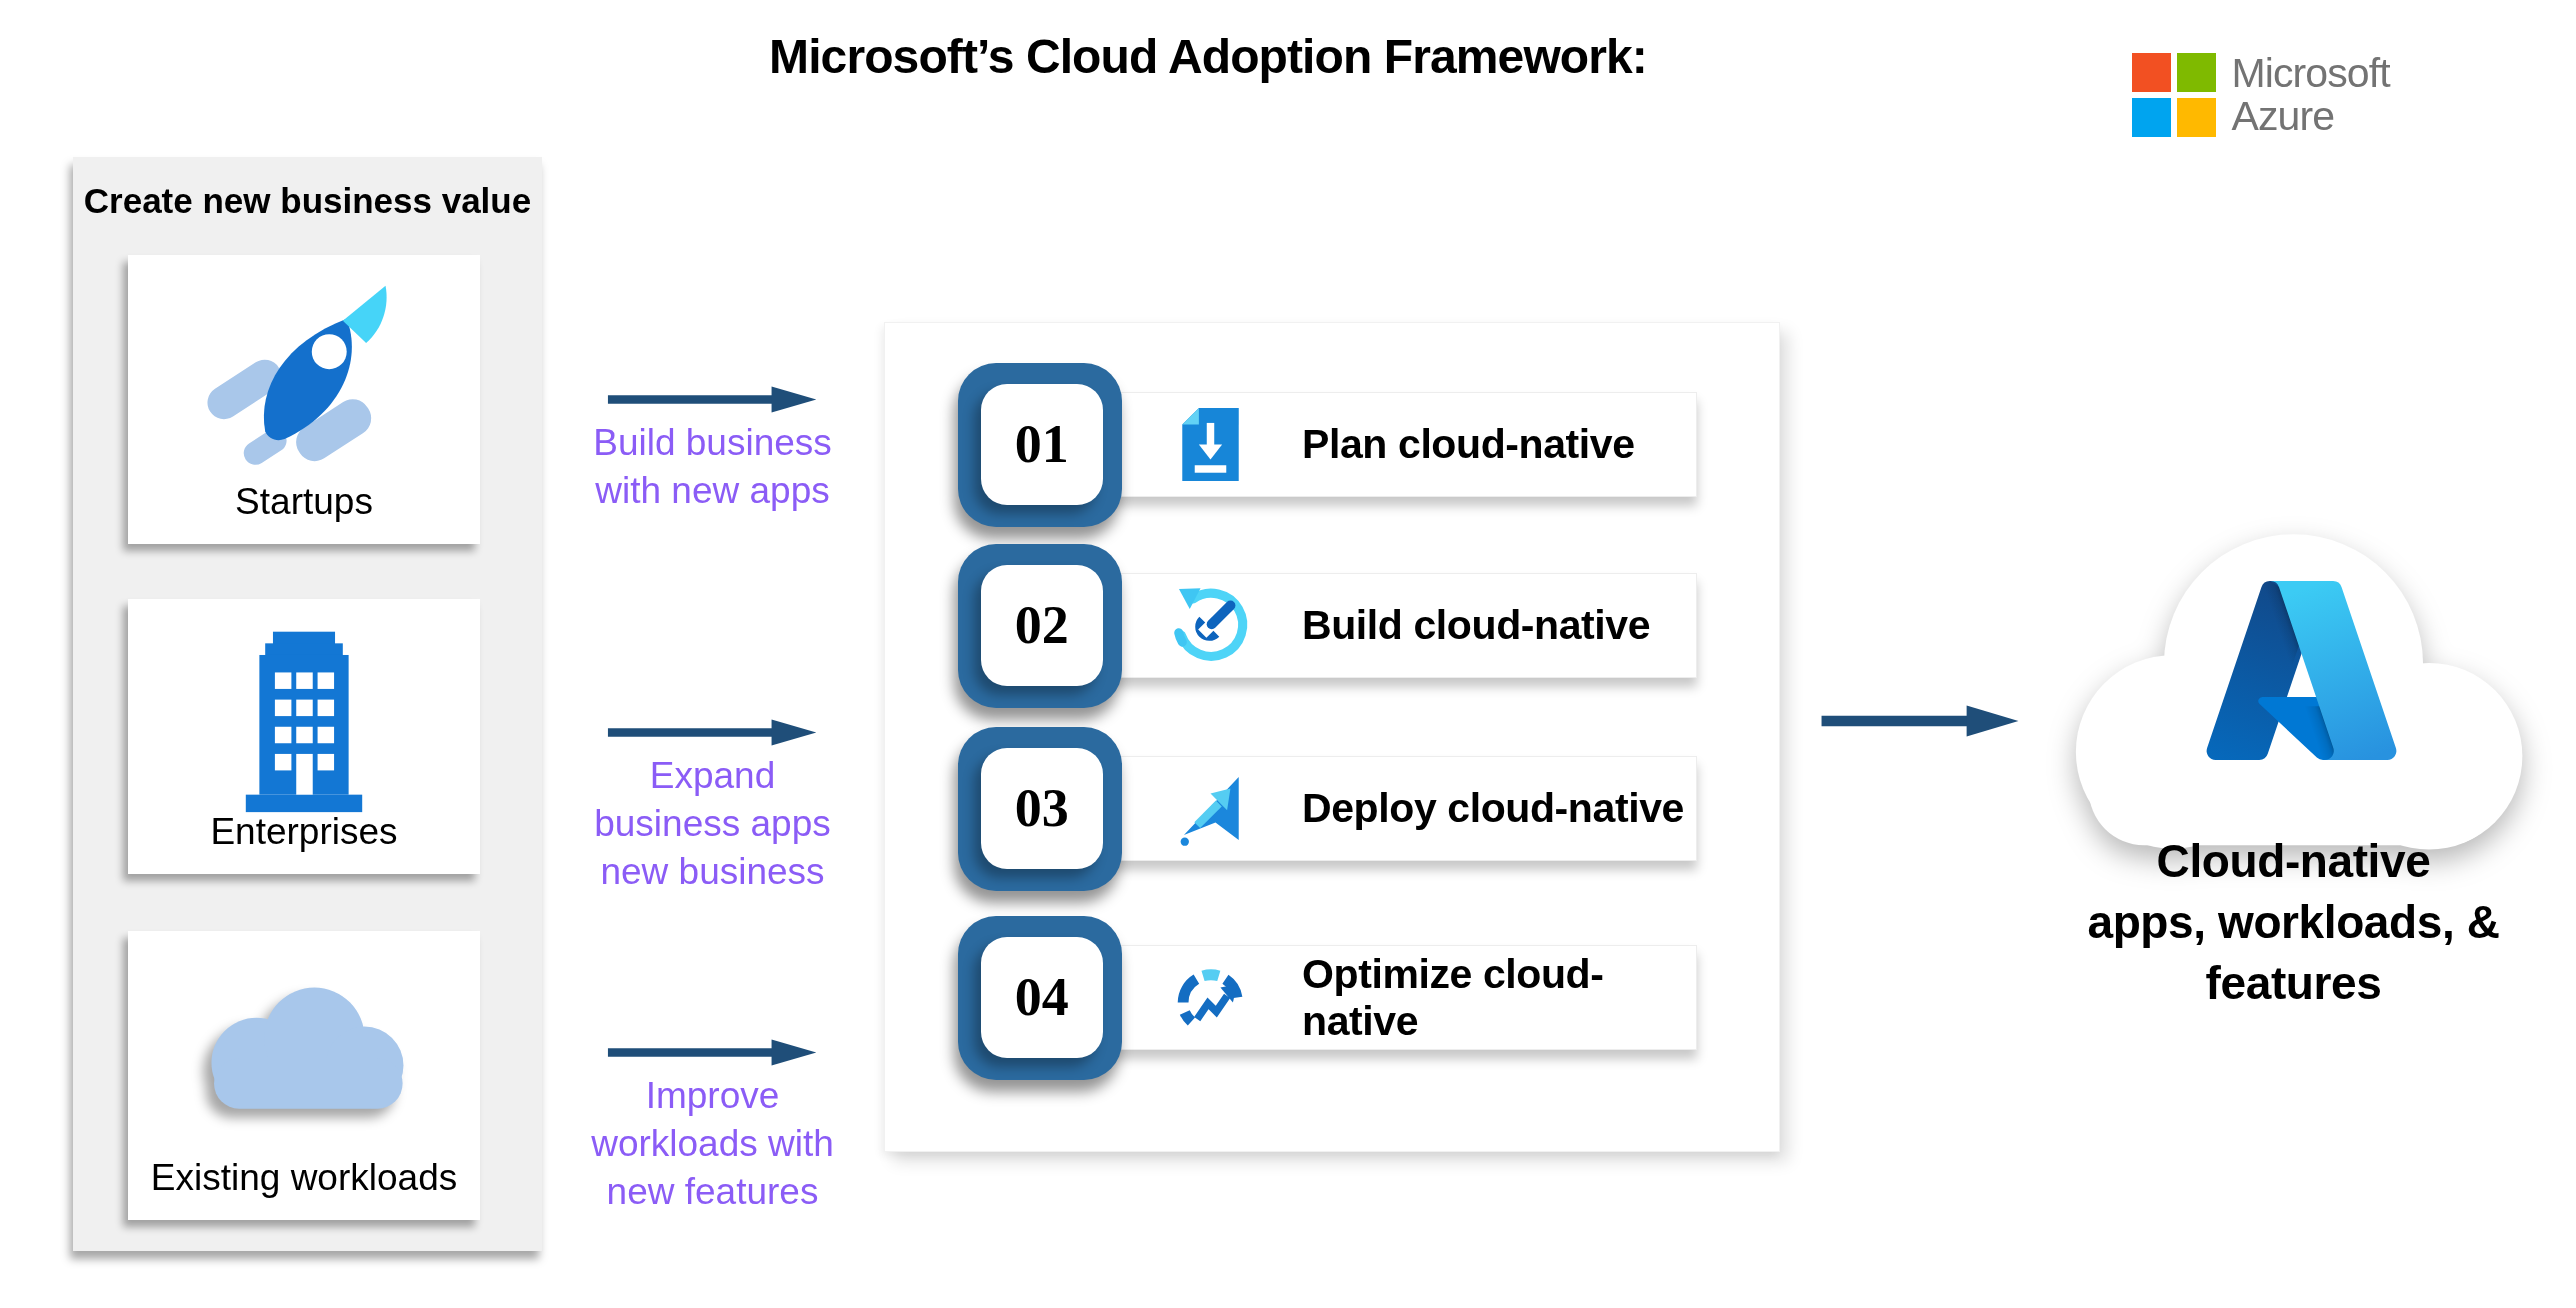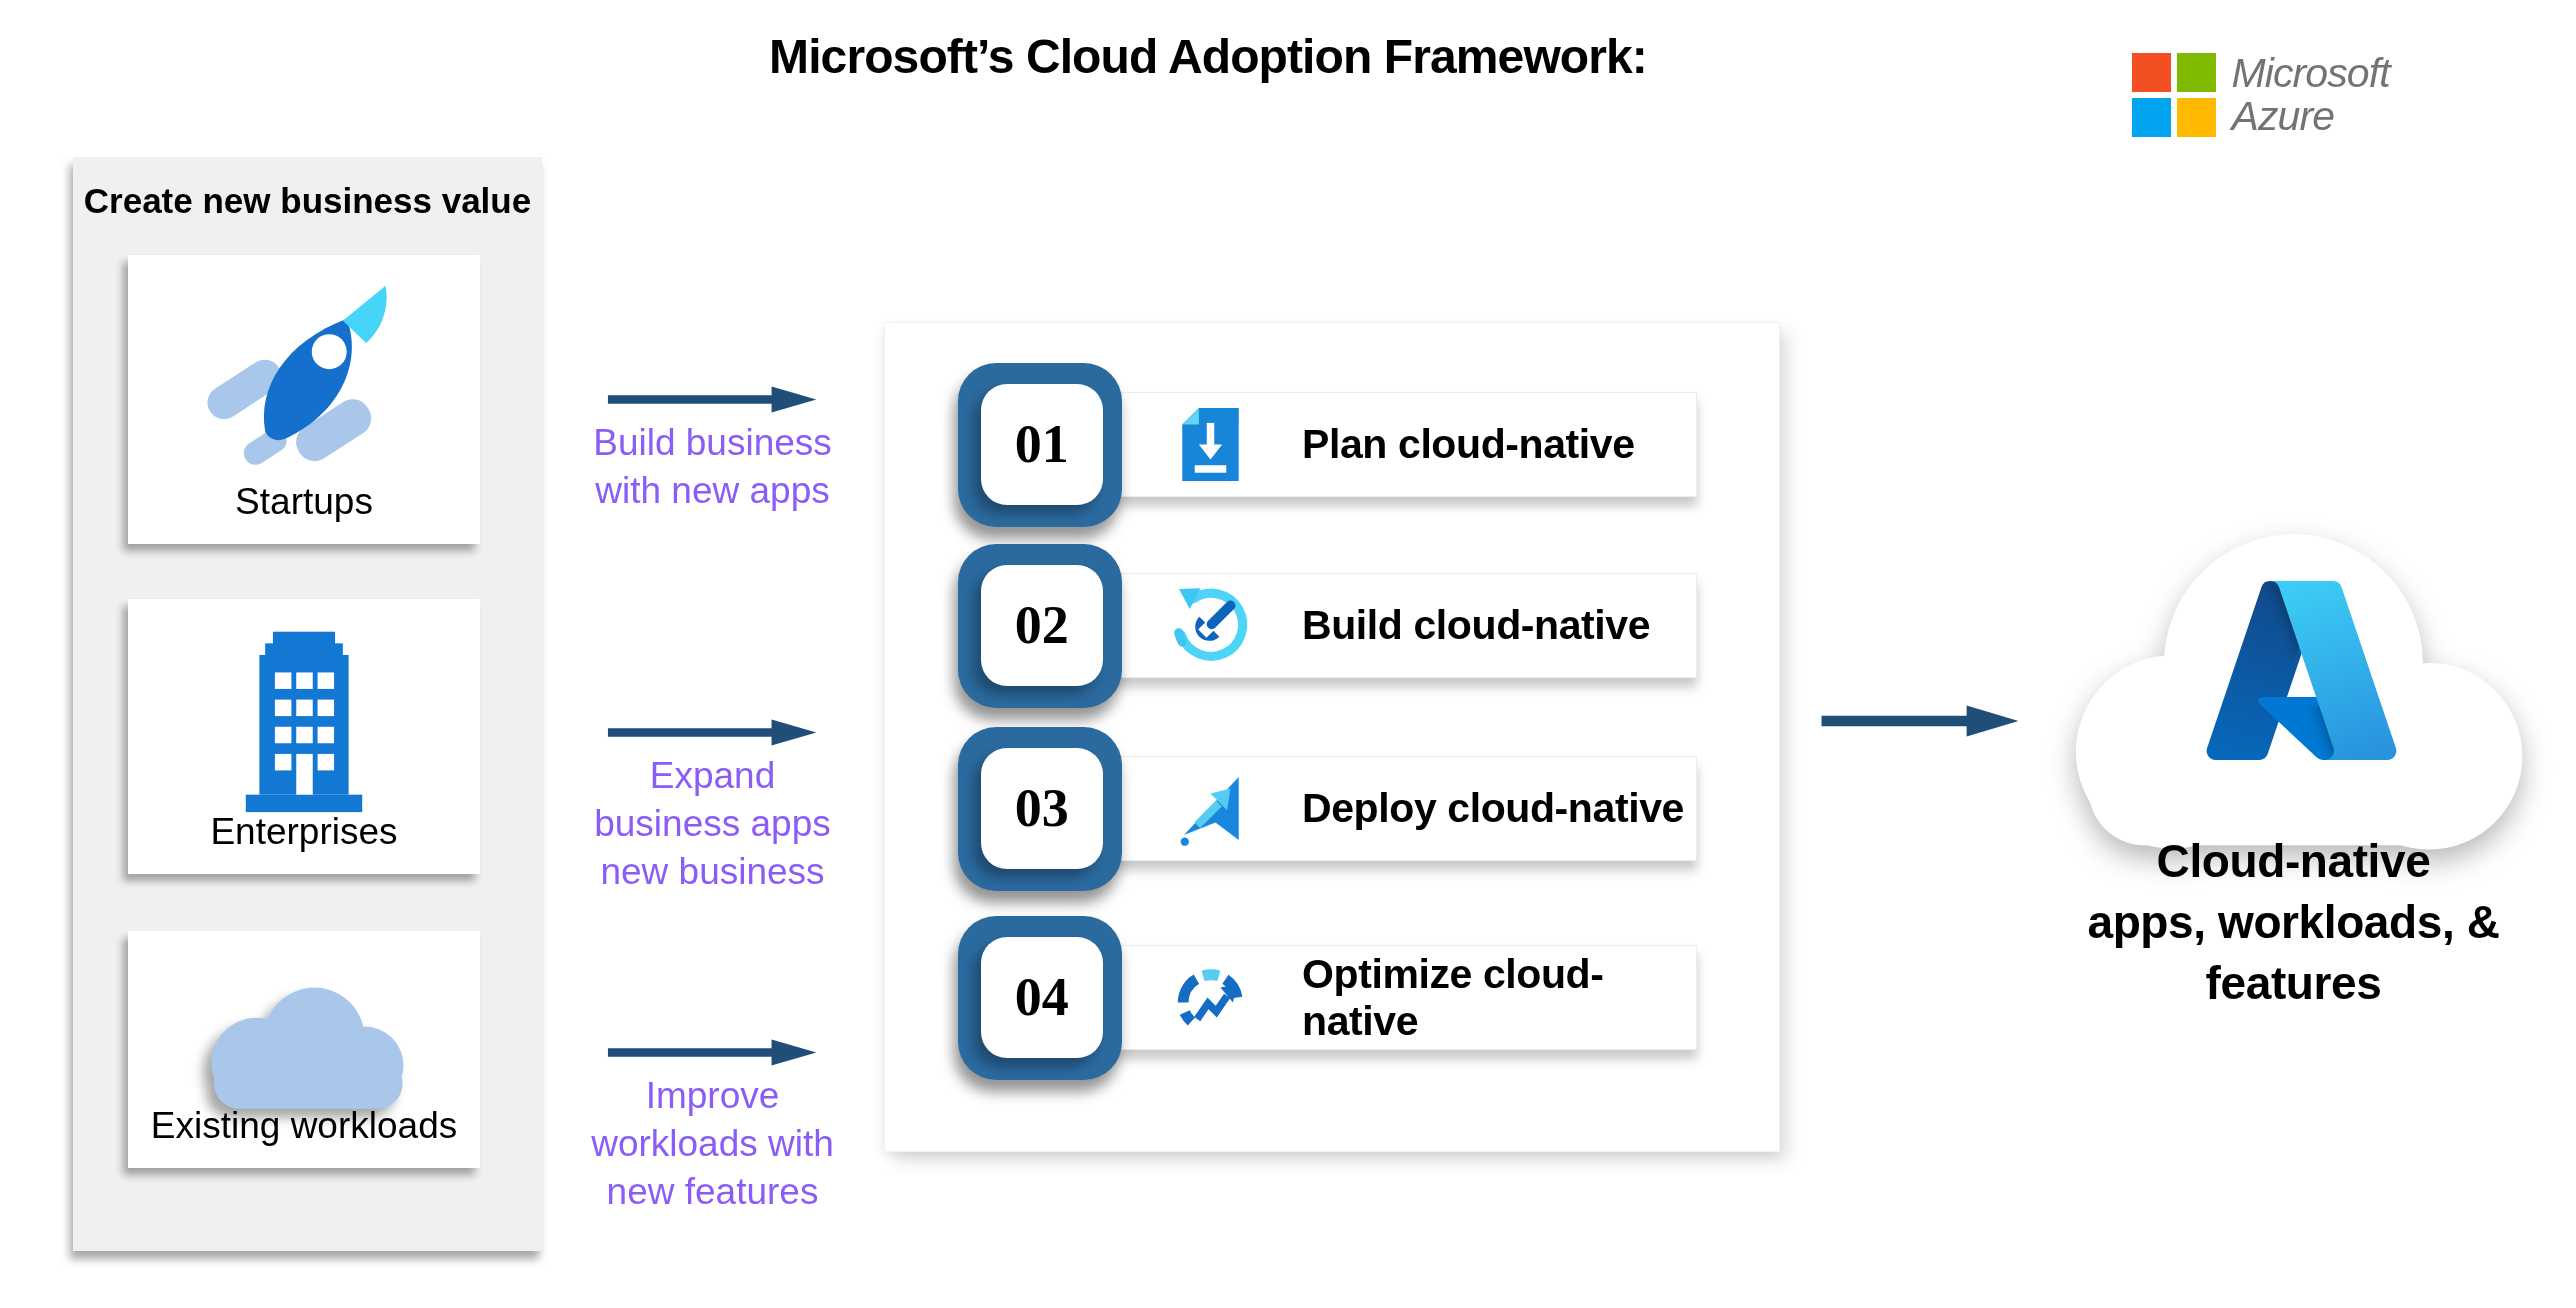--- a/index.html
+++ b/index.html
@@ -10,35 +10,35 @@
   html,body{margin:0;padding:0;background:#fff;}
   .stage{position:relative;width:2576px;height:1309px;background:#fff;overflow:hidden;
          font-family:"Liberation Sans",sans-serif;color:#000;}
 
   
   .title{position:absolute;left:511px;top:29px;width:1394px;text-align:center;}
   .title-line1{font-size:48px;font-weight:700;letter-spacing:-0.9px;}
   .title-line2{font-size:42px;font-weight:400;margin-top:17.3px;}
 
   
-  .ms-logo{position:absolute;left:2132px;top:52px;display:flex;gap:15.5px;align-items:center;font-style:italic;}
+  .ms-logo{position:absolute;left:2132px;top:52px;display:flex;gap:15.5px;align-items:center;}
   .ms-squares{display:grid;grid-template-columns:39px 39px;grid-auto-rows:39px;gap:6px;}
   .sq{width:39px;height:39px;}
   .sq-red{background:var(--ms-red);} .sq-green{background:var(--ms-green);}
   .sq-blue{background:var(--ms-blue);} .sq-yellow{background:var(--ms-yellow);}
   .ms-text{font-size:41px;color:var(--brand-text-gray);line-height:1.04;letter-spacing:-0.9px;}
 
   
   .left-panel{position:absolute;left:73px;top:157px;width:469px;height:1094px;
               background:var(--panel-gray);box-shadow:-2.6px 7.8px 8.6px rgba(0,0,0,.35);}
   .left-panel-header{position:absolute;left:0;top:24px;width:100%;text-align:center;
                      font-size:35px;font-weight:700;}
   .card{position:absolute;left:55px;width:352px;background:#fff;
         box-shadow:-5.2px 7px 7.8px rgba(0,0,0,.33);}
-  .card1{top:98px;height:289px;} .card2{top:442px;height:275px;} .card3{top:774px;height:237px;}
+  .card1{top:98px;height:289px;} .card2{top:442px;height:275px;} .card3{top:774px;height:289px;}
   .card-label{position:absolute;left:0;bottom:21px;width:100%;text-align:center;font-size:37px;}
   .card-icon{position:absolute;left:50%;transform:translateX(-50%);}
 
   
   .flow{position:absolute;left:527px;width:371px;text-align:center;}
   .f1{top:384px;} .f2{top:717px;} .f3{top:1037px;}
   .flow-arrow{display:block;margin:0 auto;}
   .arrow-line{stroke:var(--accent-navy);}
   .arrow-head{fill:var(--accent-navy);}
   .flow-label{margin-top:3.5px;font-size:37px;line-height:1.3;color:#8b5cf6;}

